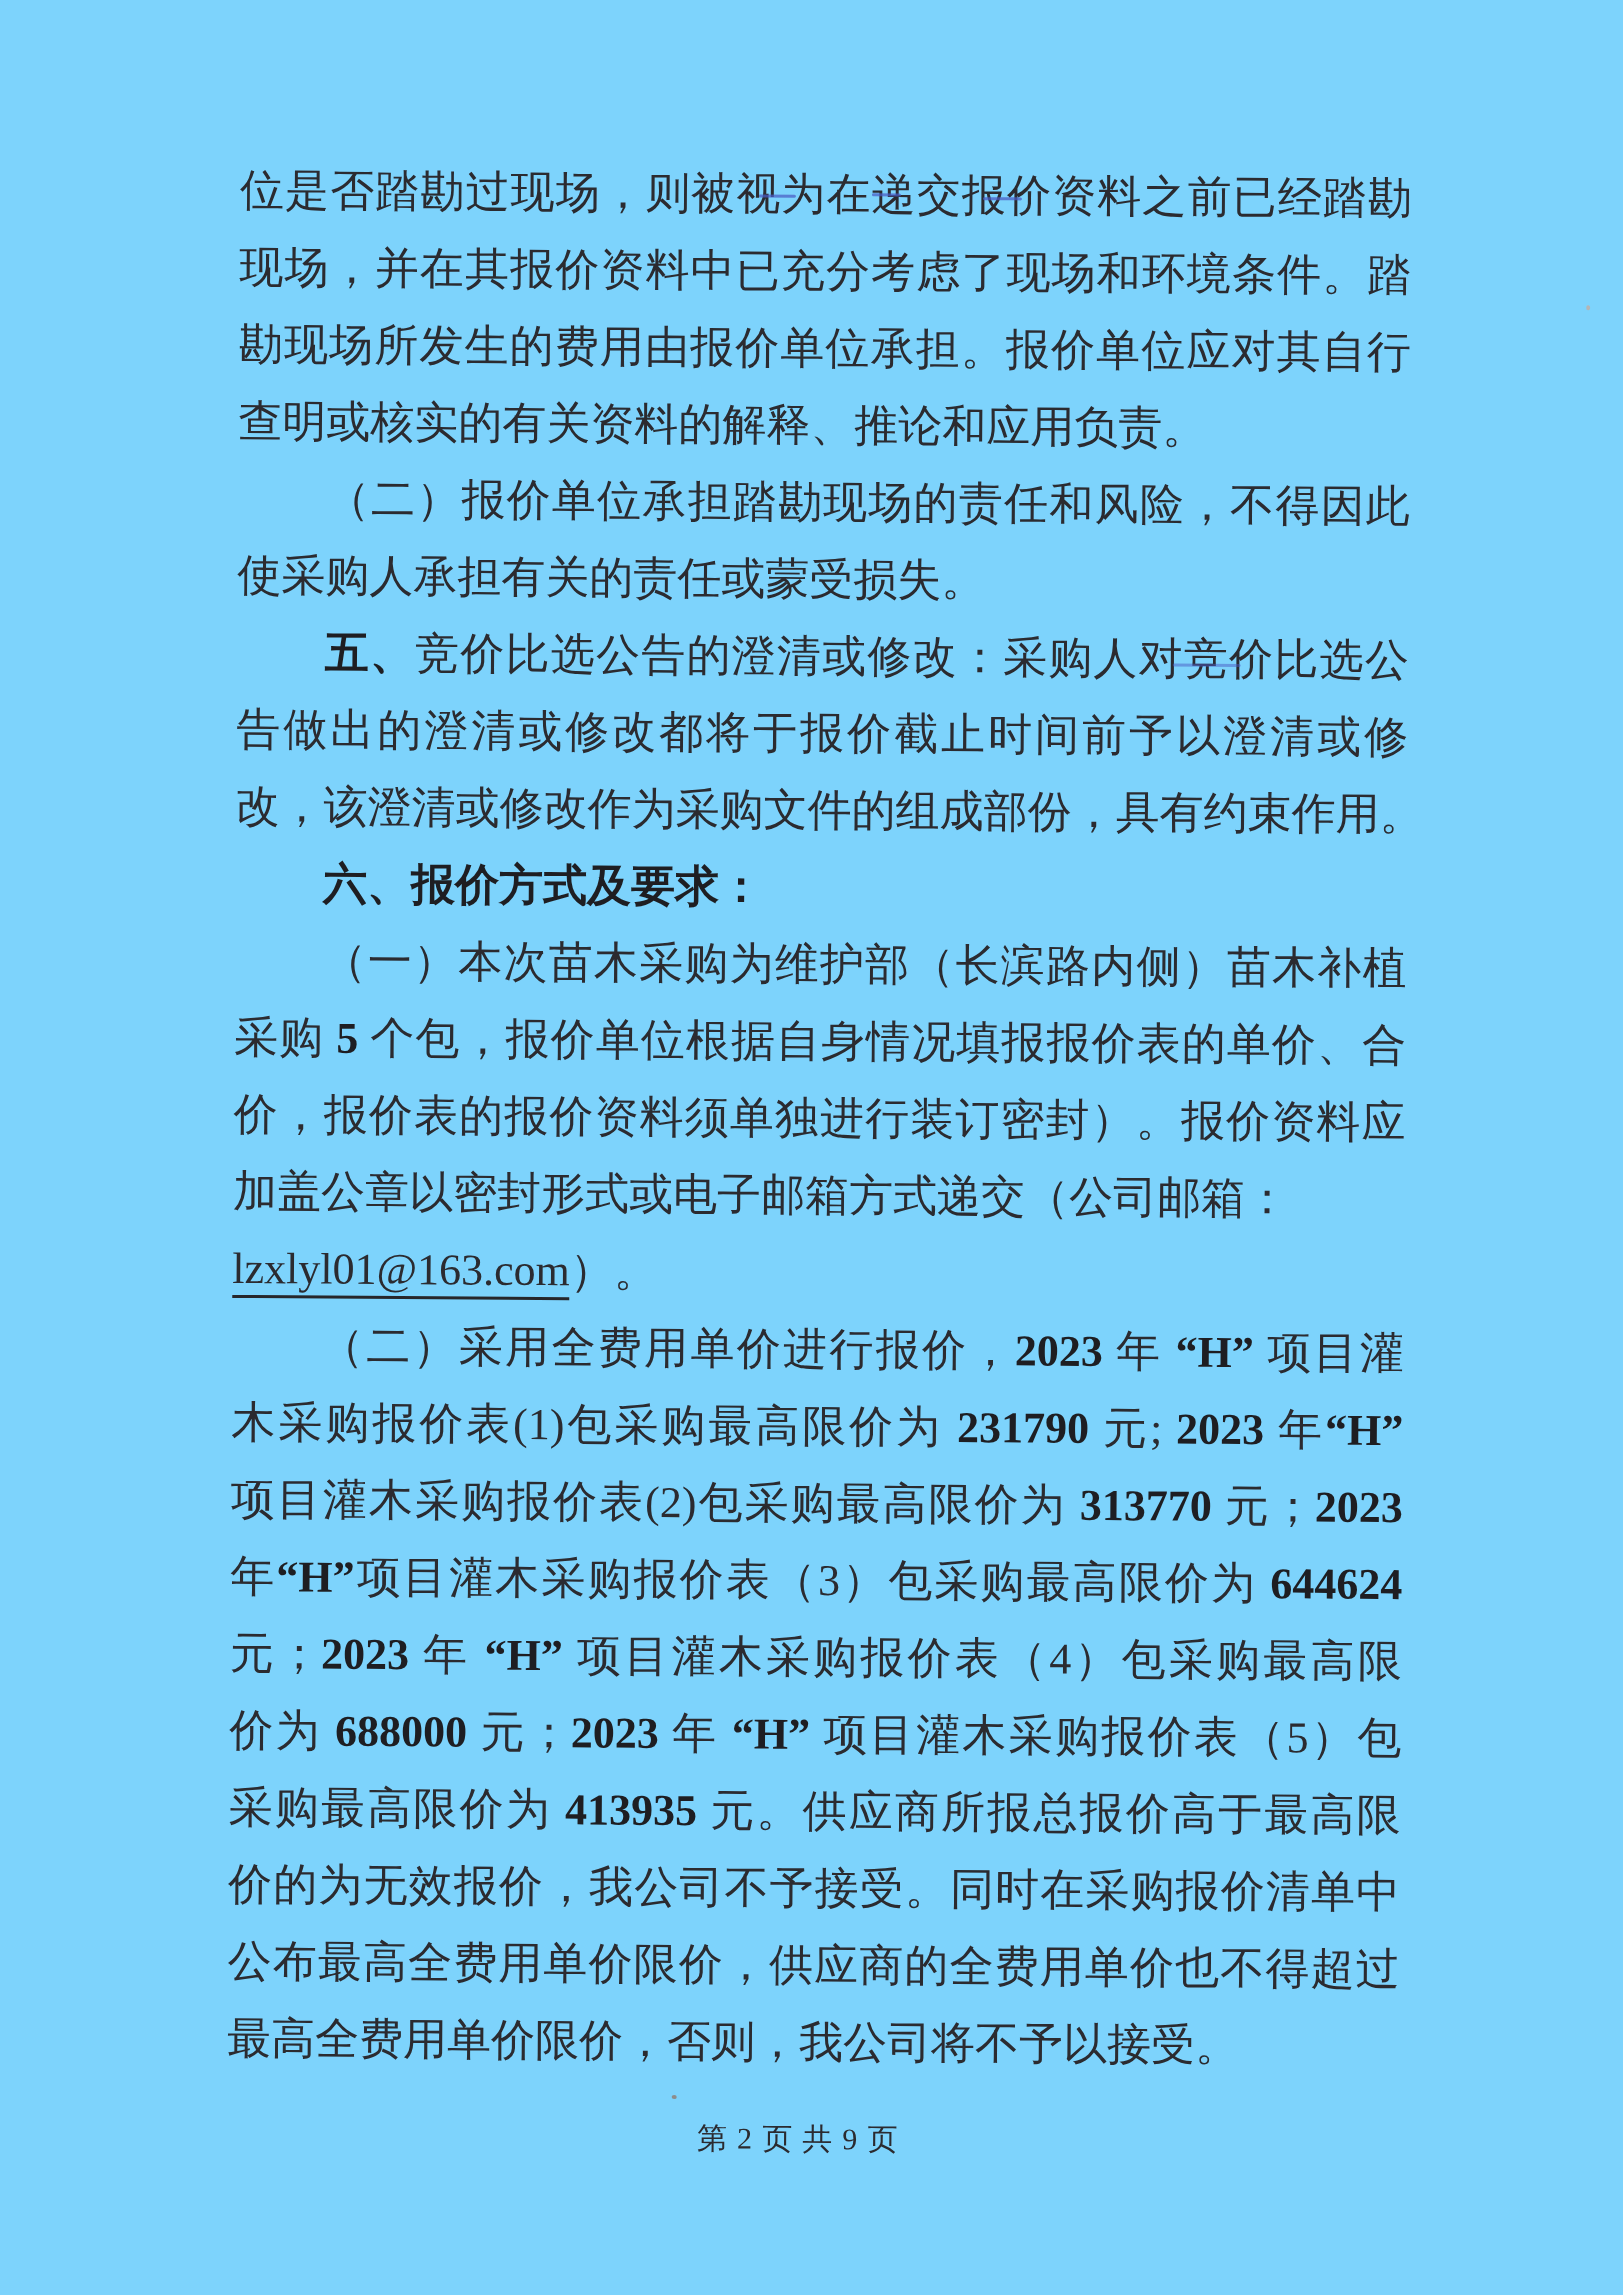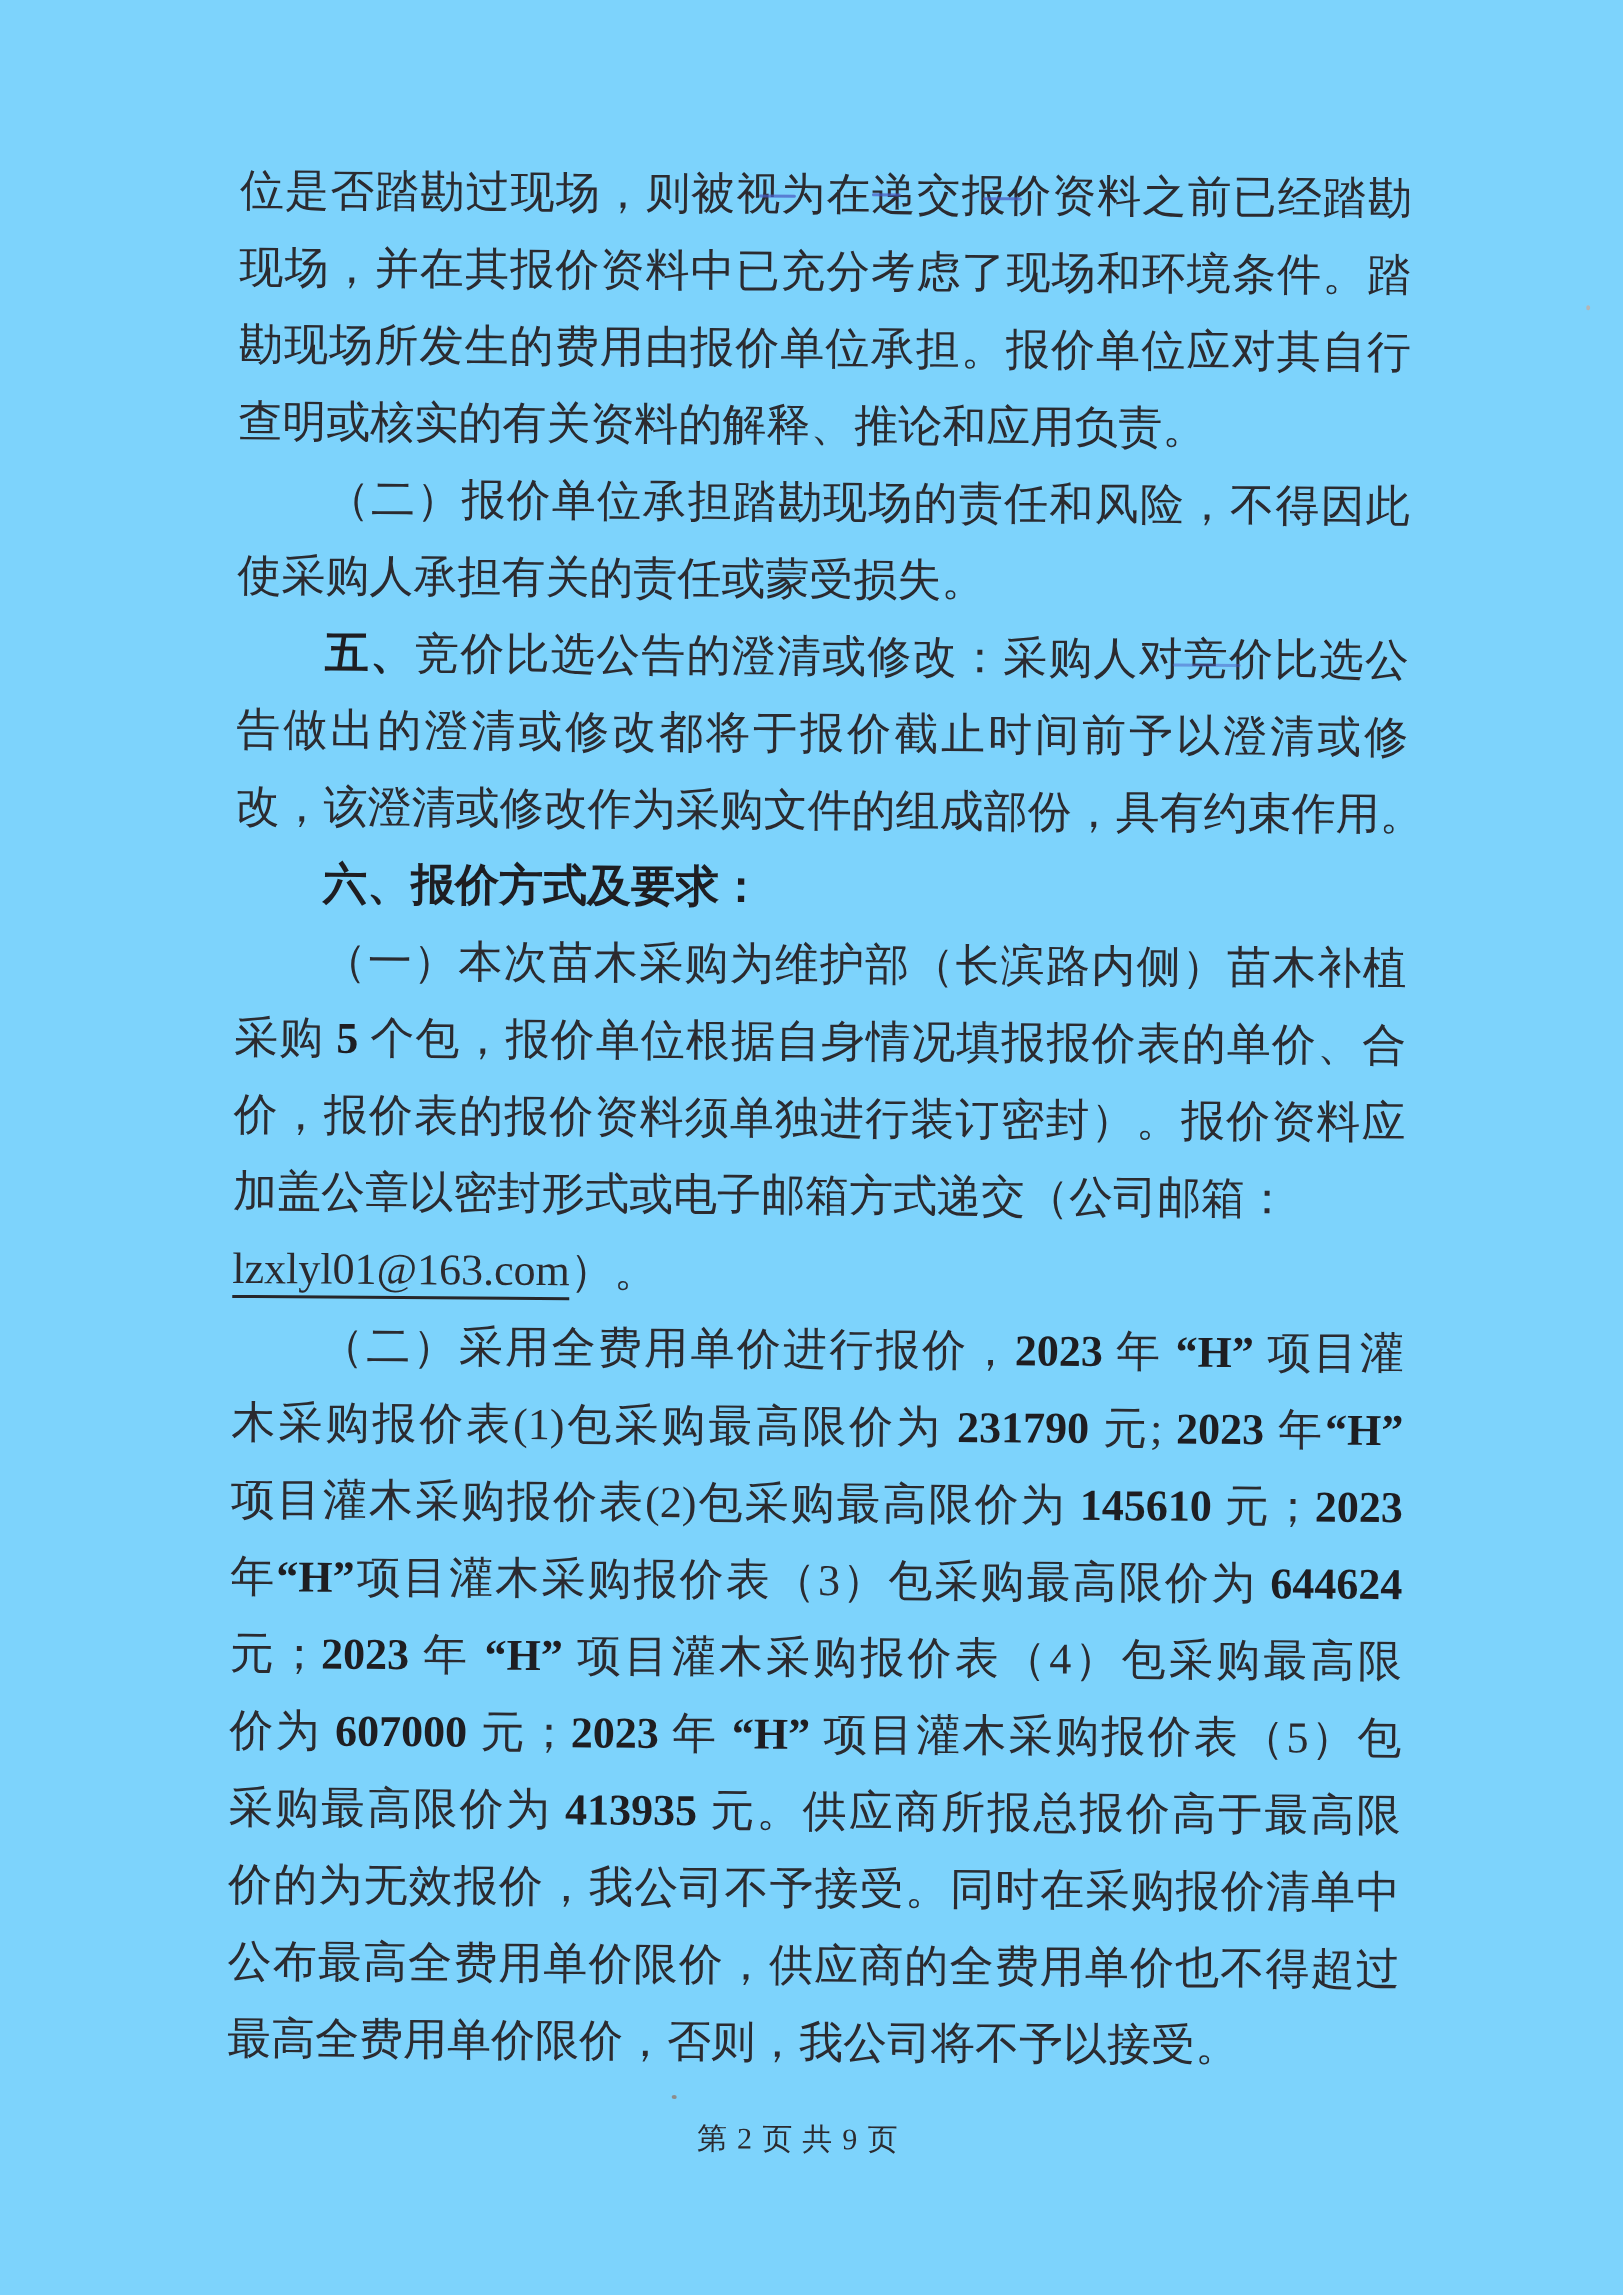--- a/index.html
+++ b/index.html
@@ -101,24 +101,24 @@
         <div class="line just"><span class="run">告做出的澄清或修改都将于报价截止时间前予以澄清或修</span></div>
         <div class="line"><span class="run">改，该澄清或修改作为采购文件的组成部份，具有约束作用。</span></div>
         <div class="line indent"><span class="run run-bold">六、报价方式及要求：</span></div>
         <div class="line just indent"><span class="run">（一）本次苗木采购为维护部（长滨路内侧）苗木补植</span></div>
         <div class="line just"><span class="run">采购 </span><span class="run run-number">5</span><span class="run"> 个包，报价单位根据自身情况填报报价表的单价、合</span></div>
         <div class="line just"><span class="run">价，报价表的报价资料须单独进行装订密封）。报价资料应</span></div>
         <div class="line"><span class="run">加盖公章以密封形式或电子邮箱方式递交（公司邮箱：</span></div>
         <div class="line"><span class="run run-email">lzxlyl01@163.com</span><span class="run">）。</span></div>
         <div class="line just indent"><span class="run">（二）采用全费用单价进行报价，</span><span class="run run-number">2023</span><span class="run"> 年 </span><span class="run run-number">“H”</span><span class="run"> 项目灌</span></div>
         <div class="line just"><span class="run">木采购报价表(1)包采购最高限价为 </span><span class="run run-number">231790</span><span class="run"> 元; </span><span class="run run-number">2023</span><span class="run"> 年</span><span class="run run-number">“H”</span></div>
-        <div class="line just"><span class="run">项目灌木采购报价表(2)包采购最高限价为 </span><span class="run run-number">145610</span><span class="run"> 元；</span><span class="run run-number">2023</span></div>
+        <div class="line just"><span class="run">项目灌木采购报价表(2)包采购最高限价为 </span><span class="run run-number">313770</span><span class="run"> 元；</span><span class="run run-number">2023</span></div>
         <div class="line just"><span class="run">年</span><span class="run run-number">“H”</span><span class="run">项目灌木采购报价表（3）包采购最高限价为 </span><span class="run run-number">644624</span></div>
         <div class="line just"><span class="run">元；</span><span class="run run-number">2023</span><span class="run"> 年 </span><span class="run run-number">“H”</span><span class="run"> 项目灌木采购报价表（4）包采购最高限</span></div>
-        <div class="line just"><span class="run">价为 </span><span class="run run-number">607000</span><span class="run"> 元；</span><span class="run run-number">2023</span><span class="run"> 年 </span><span class="run run-number">“H”</span><span class="run"> 项目灌木采购报价表（5）包</span></div>
+        <div class="line just"><span class="run">价为 </span><span class="run run-number">688000</span><span class="run"> 元；</span><span class="run run-number">2023</span><span class="run"> 年 </span><span class="run run-number">“H”</span><span class="run"> 项目灌木采购报价表（5）包</span></div>
         <div class="line just"><span class="run">采购最高限价为 </span><span class="run run-number">413935</span><span class="run"> 元。供应商所报总报价高于最高限</span></div>
         <div class="line just"><span class="run">价的为无效报价，我公司不予接受。同时在采购报价清单中</span></div>
         <div class="line just"><span class="run">公布最高全费用单价限价，供应商的全费用单价也不得超过</span></div>
         <div class="line"><span class="run">最高全费用单价限价，否则，我公司将不予以接受。</span></div>
       </div>
 
     <div class="page-footer">第 2 页 共 9 页</div>
 
     <div class="artifact blue-dash" style="left:759px; top:191px; width:37px; background:#4a5bc4;"></div>
     <div class="artifact blue-dash" style="left:872px; top:189px; width:29px; background:#4a5bc4;"></div>

